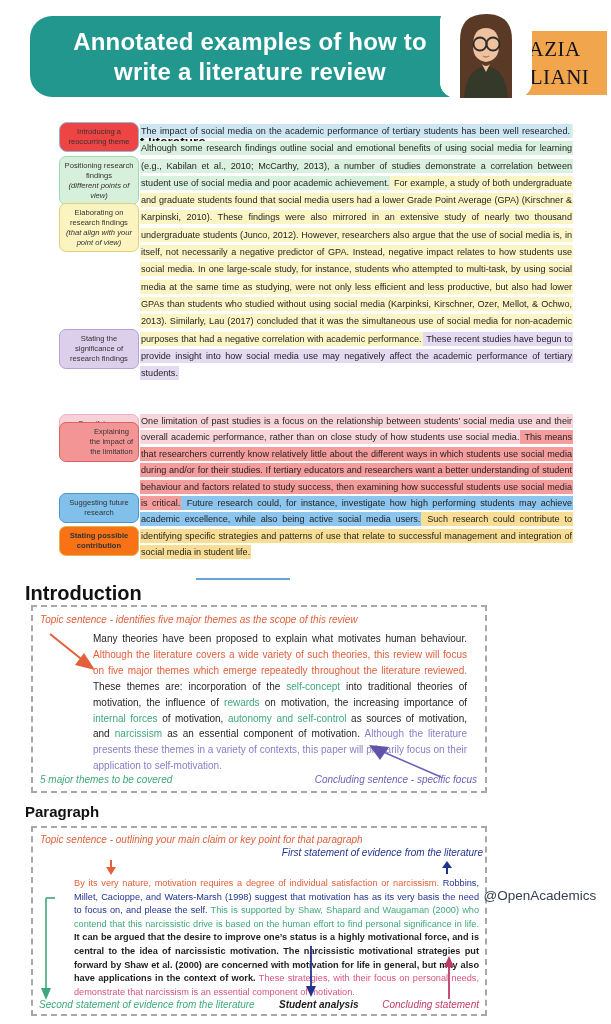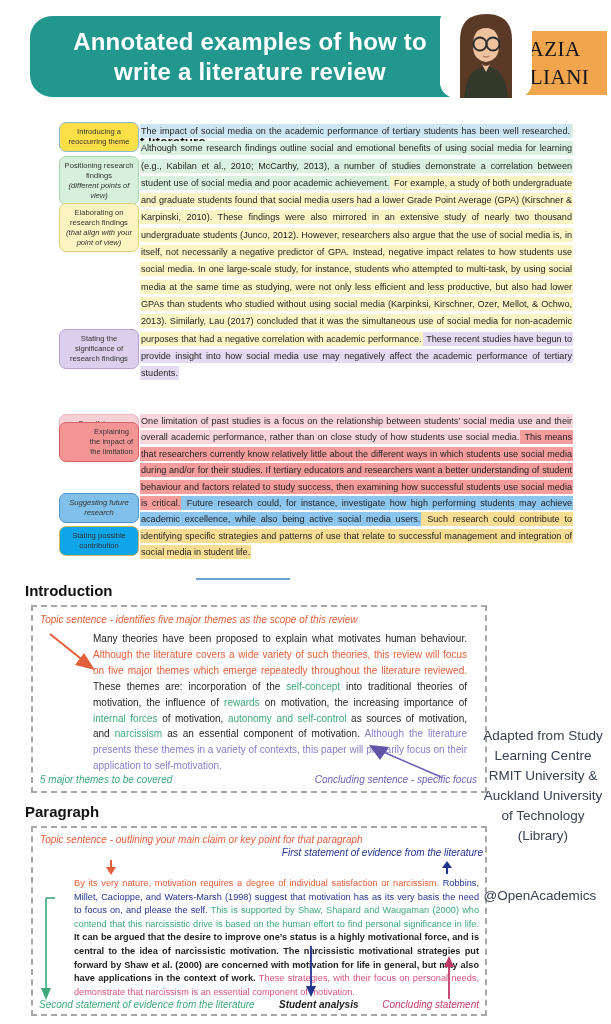--- a/index.html
+++ b/index.html
@@ -14,35 +14,35 @@
   .name-plate { position:absolute; left:478px; top:31px; width:129px; height:64px; background:#f1a64e; z-index:1;
     display:flex; flex-direction:column; justify-content:center; padding-left:36px; }
   .name-line { font-family:"Liberation Serif", serif; font-size:21px; color:#14141f; line-height:1.35; letter-spacing:.5px; }
   .avatar-box { position:absolute; left:440px; top:6px; width:92px; height:92px; background:#ffffff;
     border-radius:16px; z-index:2; overflow:hidden; }
 
   
   .sec-heading { position:absolute; font-weight:bold; color:#111; }
   .h-syn { left:64px; top:104px; font-size:13.5px;margin-top:30px; }
   .h-lim { left:64px; top:392px; font-size:13.5px; }
-  .h-intro { left:25px; top:582px; font-size:15px; }
+  .h-intro { left:25px; top:582px; font-size:20px; }
   .h-para { left:25px; top:803px; font-size:15px; }
 
   
   .lbl { position:absolute; left:59px; width:80px; border-radius:7px; border:1px solid;
     font-size:7.6px; line-height:1.3; text-align:center; color:#333; padding:4px 3px; }
   .lbl .sub { font-style:italic; display:block; }
-  .lbl-blue   { background:#fde047; border-color:#86bcd8; }
+  .lbl-blue   { background:#ef4444; border-color:#86bcd8;border-radius:8px; }
   .lbl-green  { background:#d7f0dc; border-color:#a3d8ae; }
   .lbl-yellow { background:#fbf4c0; border-color:#e1d07a; }
   .lbl-purple { background:#dccfec; border-color:#b7a2d4; }
   .lbl-pink   { background:#f7d0d8; border-color:#efb3bf; }
   .lbl-salmon { background:#f49595; border-color:#d96262; }
   .lbl-skyblue{ background:#80c0ea; border-color:#4f94c9; }
-  .lbl-amber  { background:#0ea5e9; border-color:#dcb654; }
+  .lbl-amber  { background:#f97316; border-color:#dcb654;font-weight:bold; }
 
   
   .textcol { position:absolute; left:140px; width:433px; font-size:9.1px; line-height:17.3px;
     text-align:justify; color:#1f1f1f; }
   .textcol.lim { line-height:16.4px; }
   .hl { padding:2px 1px; -webkit-box-decoration-break:clone; box-decoration-break:clone; }
   .hl-blue   { background:#cde6f4; }
   .hl-green  { background:#d9f1de; }
   .hl-yellow { background:#fbf4c5; }
   .hl-purple { background:#e4daf1; }
@@ -129,21 +129,21 @@
 
   <p class="textcol" style="top:123px;"><span class="hl hl-blue">The impact of social media on the academic performance of tertiary students has been well researched.</span><span class="hl hl-green"> Although some research findings outline social and emotional benefits of using social media for learning (e.g., Kabilan et al., 2010; McCarthy, 2013), a number of studies demonstrate a correlation between student use of social media and poor academic achievement.</span><span class="hl hl-yellow"> For example, a study of both undergraduate and graduate students found that social media users had a lower Grade Point Average (GPA) (Kirschner &amp; Karpinski, 2010). These findings were also mirrored in an extensive study of nearly two thousand undergraduate students (Junco, 2012). However, researchers also argue that the use of social media is, in itself, not necessarily a negative predictor of GPA. Instead, negative impact relates to how students use social media. In one large-scale study, for instance, students who attempted to multi-task, by using social media at the same time as studying, were not only less efficient and less productive, but also had lower GPAs than students who studied without using social media (Karpinksi, Kirschner, Ozer, Mellot, &amp; Ochwo, 2013). Similarly, Lau (2017) concluded that it was the simultaneous use of social media for non-academic purposes that had a negative correlation with academic performance.</span><span class="hl hl-purple"> These recent studies have begun to provide insight into how social media use may negatively affect the academic performance of tertiary students.</span></p>
 
 
   <div class="lbl lbl-pink" style="top:414px;">
     <span>Specifying a limitation</span>
   </div>
   <div class="lbl lbl-salmon" style="top:422px;padding-left:28px;">
     <span>Explaining the impact of the limitation</span>
   </div>
-  <div class="lbl lbl-skyblue" style="top:493px;font-style:italic;">
+  <div class="lbl lbl-skyblue" style="top:493px;">
     <span>Suggesting future research</span>
   </div>
   <div class="lbl lbl-amber" style="top:526px;">
     <span>Stating possible contribution</span>
   </div>
 
   <p class="textcol lim" style="top:413px;"><span class="hl hl-pink">One limitation of past studies is a focus on the relationship between students’ social media use and their overall academic performance, rather than on close study of how students use social media.</span><span class="hl hl-salmon"> This means that researchers currently know relatively little about the different ways in which students use social media during and/or for their studies. If tertiary educators and researchers want a better understanding of student behaviour and factors related to study success, then examining how successful students use social media is critical.</span><span class="hl hl-sky"> Future research could, for instance, investigate how high performing students may achieve academic excellence, while also being active social media users.</span><span class="hl hl-amber"> Such research could contribute to identifying specific strategies and patterns of use that relate to successful management and integration of social media in student life.</span></p>
 
   <div class="divider-line"></div>
 
@@ -197,16 +197,15 @@
     <svg class="arr" style="left:410px; top:128px;" width="12" height="44">
       <line x1="6" y1="43" x2="6" y2="10" stroke="#c13a6a" stroke-width="1.8"></line>
       <polygon points="1,11 11,11 6,0" fill="#c13a6a"></polygon>
     </svg>
 
     <div class="note n-green" style="left:6px; bottom:4px;margin-top:36px;">Second statement of evidence from the literature</div>
     <div class="note n-black" style="left:246px; bottom:4px; font-weight:bold;">Student analysis</div>
     <div class="note n-crimson" style="right:6px; bottom:4px;">Concluding statement</div>
   </div>
 
-  <div class="credits">Adapted from Study Learning Centre RMIT University &amp; Auckland University of Technology (Library)</div>
   <div class="handle">@OpenAcademics</div>
 
 </div>
 
 </body></html>

